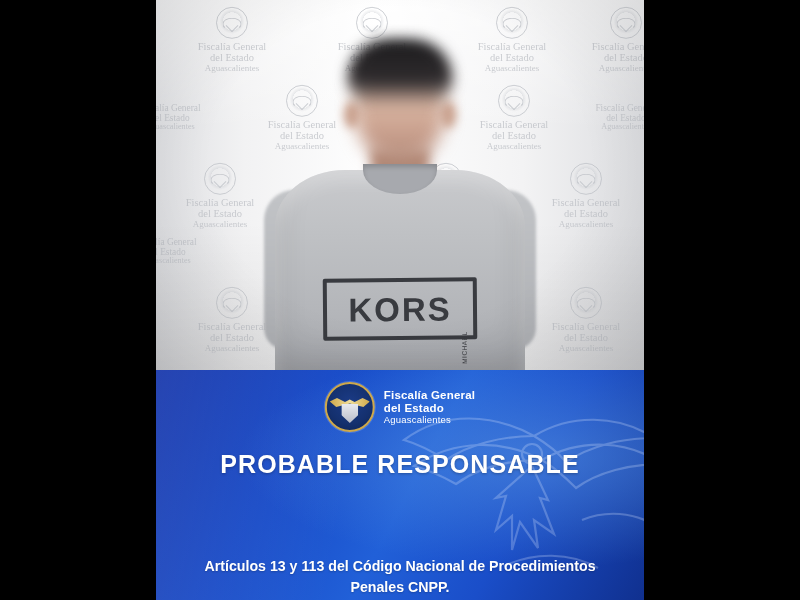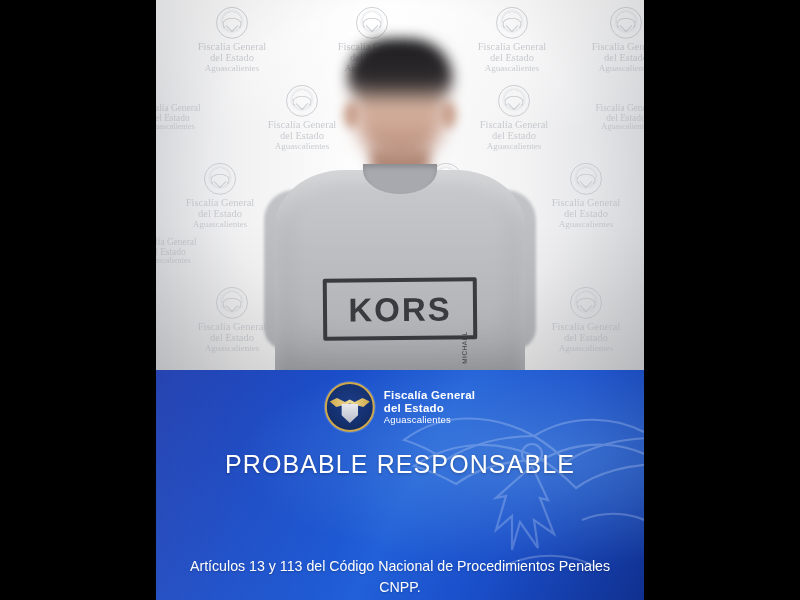--- a/index.html
+++ b/index.html
@@ -304,42 +304,42 @@
   .brand-text .b2 { font-size: 11.5px; font-weight: bold; display: block; letter-spacing: .2px;}
   .brand-text .b3 { font-size: 9.5px; display: block; letter-spacing: .2px;}
 
   .banner-title {
     position: absolute;
     left: 0;
     right: 0;
     top: 80px;
     text-align: center;
     font-size: 25px;
-    font-weight: normal;
+    font-weight: bold;
     letter-spacing: 1.1px;
     text-shadow: 0 1px 3px rgba(0,0,0,.28);
   }
   .banner-body {
     position: absolute;
     left: 24px;
     right: 24px;
     top: 118px;
     text-align: center;
     font-size: 14.2px;
     line-height: 1.52;
     text-shadow: 0 1px 2px rgba(0,0,0,.22);
   }
   .banner-legal {
     position: absolute;
     left: 24px;
     right: 24px;
     top: 186px;
     text-align: center;
     font-size: 14.2px;
-    font-weight: normal;
+    font-weight: bold;
     line-height: 1.5;
     text-shadow: 0 1px 2px rgba(0,0,0,.22);
   }
   .side-bar-left, .side-bar-right {
     position: absolute;
     top: 0;
     width: 156px;
     height: 600px;
     background: #000000;
   }

